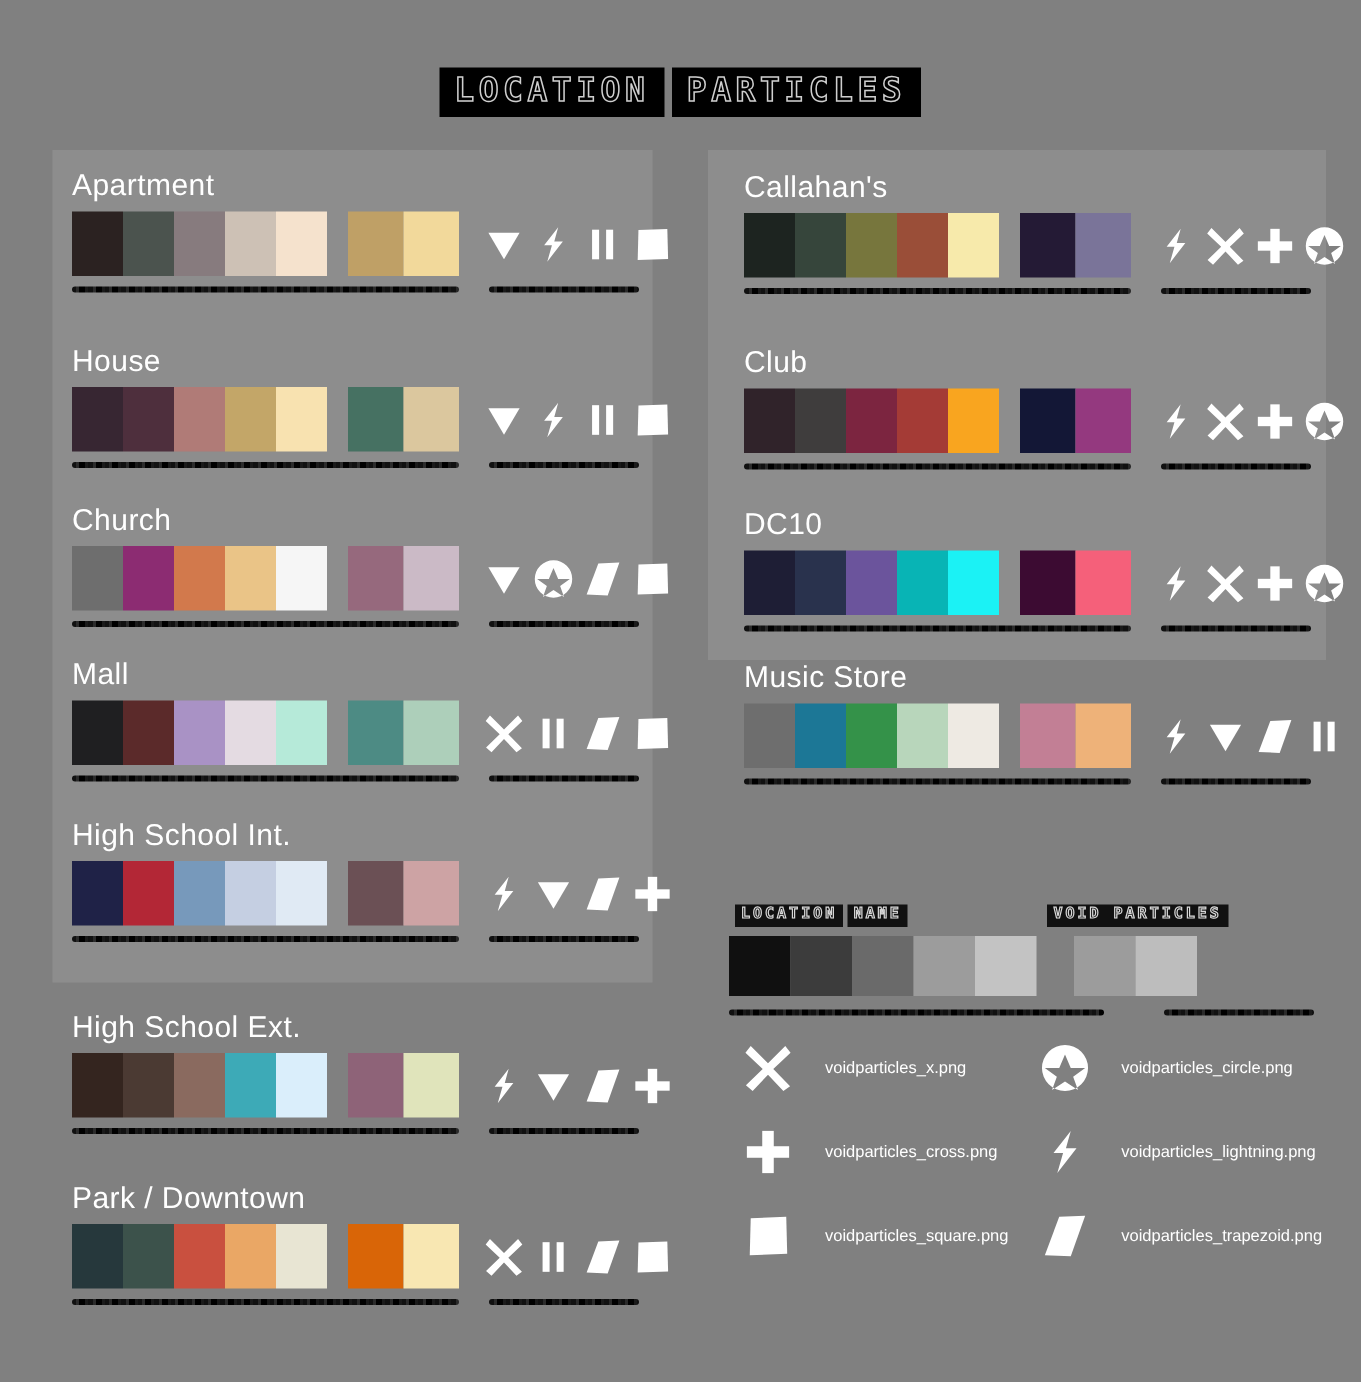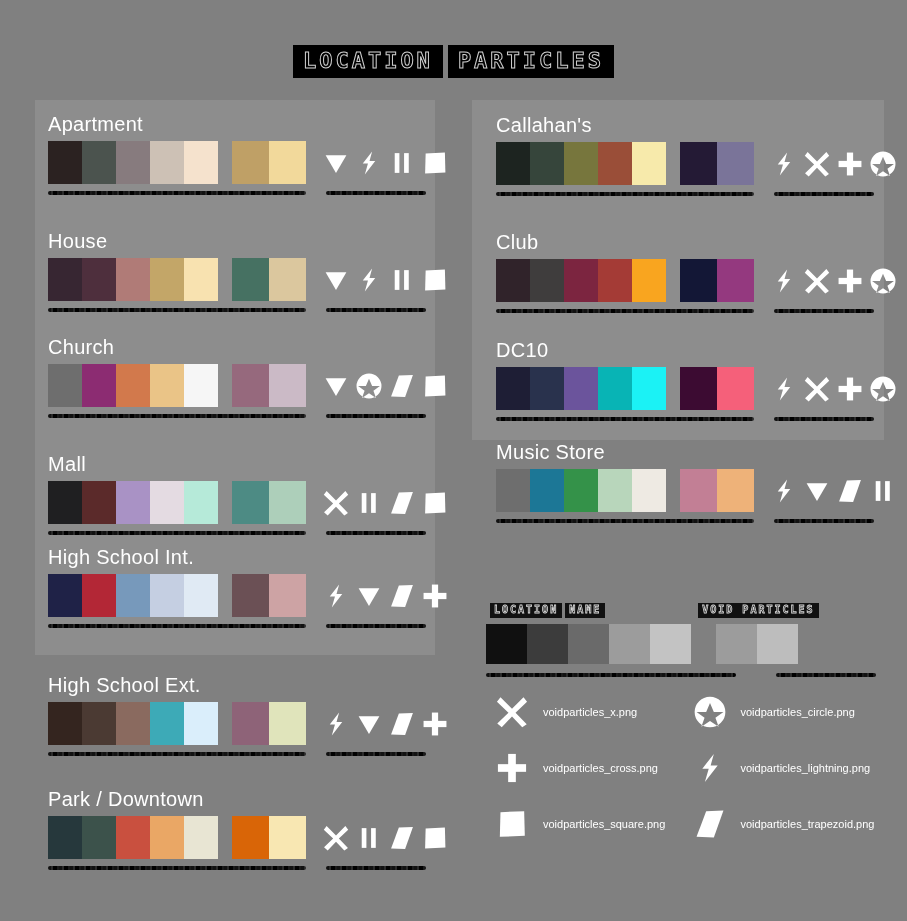--- a/index.html
+++ b/index.html
@@ -80,21 +80,21 @@
   .key-sw-row{display:flex;margin-top:6px;}
   .key-sw{width:41px;height:40px;}
   .key-gap{width:25px;}
 
   
   #particle-legend{
     position:absolute;left:495px;top:695px;width:395px;
     display:grid;grid-template-columns:1fr 1fr;
     row-gap:22px;column-gap:0px;
   }
-  .pl-item{display:flex;align-items:center;gap:14px;}
+  .pl-item{display:flex;align-items:center;gap:21px;}
   .pl-ico{width:34px;height:34px;display:flex;align-items:center;justify-content:center;flex:0 0 34px;}
   .pl-label{color:#fff;font-size:11px;font-family:"Liberation Sans", sans-serif;white-space:nowrap;}
 </style>
 </head>
 <body>
 
 <div id="title-bar">
   <div class="title-box">LOCATION</div>
   <div class="title-box">PARTICLES</div>
 </div>
@@ -230,21 +230,21 @@
               <polygon points="14,13 88,10 90,87 12,90" fill="#ffffff"></polygon>
             </svg>
           </span>
         </div>
       </div>
       <div class="rules">
         <div class="rule main"></div>
         <div class="rule sec"></div>
       </div>
     </div>
-    <div class="palette-row" style="left: 48px; top: 453px;">
+    <div class="palette-row" style="left: 48px; top: 439px;">
       <div class="pal-name">Mall</div>
       <div class="pal-body">
         <div class="sw-group">
           <div class="sw" style="background: rgb(31, 31, 33);"></div>
           <div class="sw" style="background: rgb(91, 42, 42);"></div>
           <div class="sw" style="background: rgb(169, 146, 197);"></div>
           <div class="sw" style="background: rgb(228, 219, 226);"></div>
           <div class="sw" style="background: rgb(182, 234, 217);"></div>
         </div>
         <div class="gap-a"></div>

